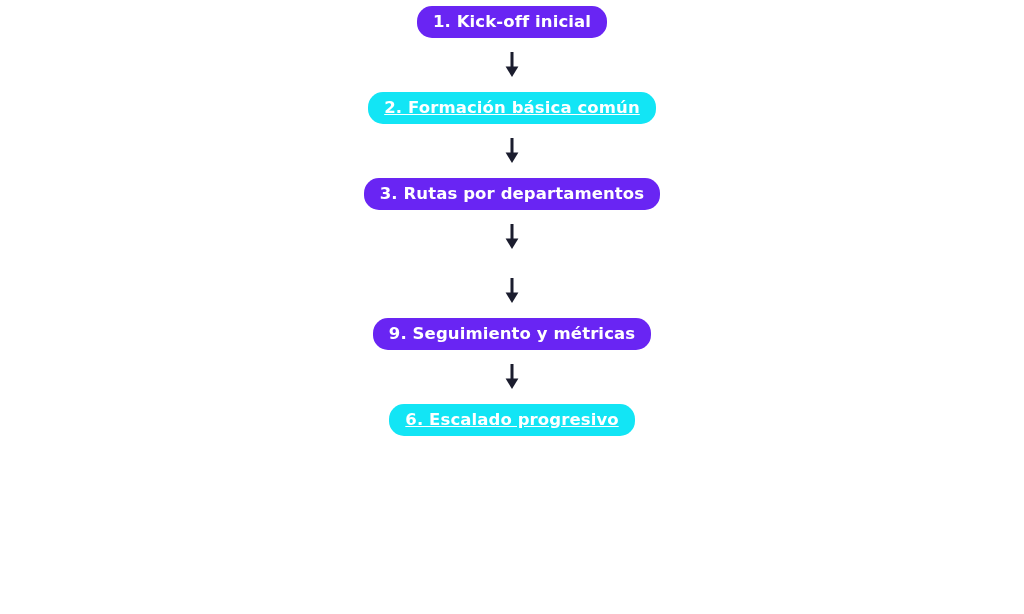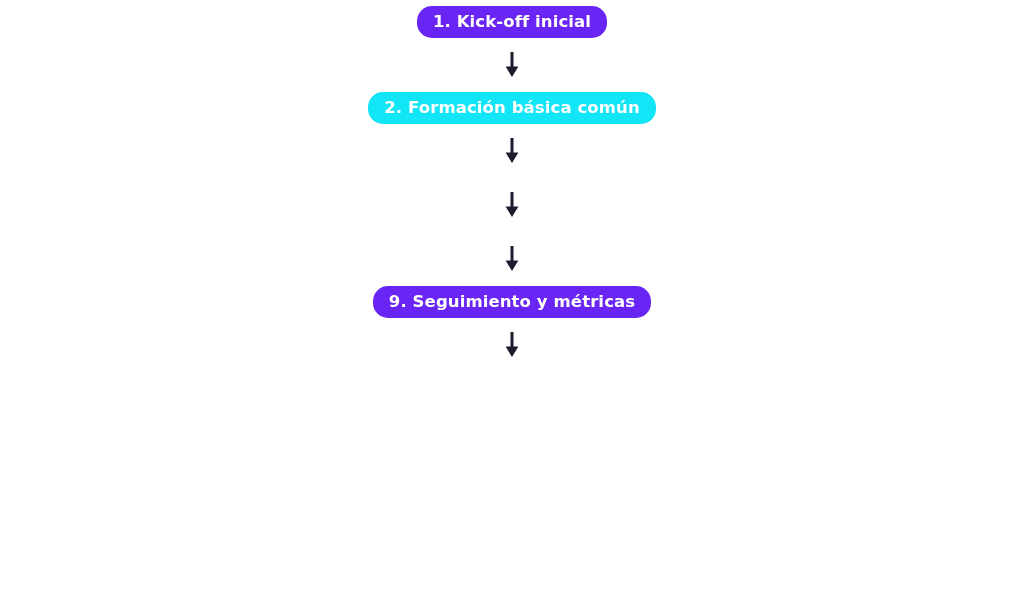--- a/index.html
+++ b/index.html
@@ -41,20 +41,21 @@
     white-space: nowrap;
     user-select: none;
   }
 
   .node.purple {
     background: #6925f3;
   }
 
   .node.cyan {
     background: #12e5f5;
+    text-decoration: underline;
   }
 
   .node-label {
     display: block;
   }
 
   .connector {
     height: 54px;
     width: 20px;
     display: flex;
@@ -93,20 +94,23 @@
     <span class="node-label">2. Formación básica común</span>
   </div>
 
   <div class="connector">
     <svg width="16" height="26" viewBox="0 0 16 26" aria-hidden="true">
       <rect class="arrow-stem" x="6.5" y="0" width="3" height="16"></rect>
       <polygon class="arrow-head" points="8,25 1.6,14.5 14.4,14.5"></polygon>
     </svg>
   </div>
 
+  <div class="node purple">
+    <span class="node-label">3. Rutas por departamentos</span>
+  </div>
 
   <div class="connector">
     <svg width="16" height="26" viewBox="0 0 16 26" aria-hidden="true">
       <rect class="arrow-stem" x="6.5" y="0" width="3" height="16"></rect>
       <polygon class="arrow-head" points="8,25 1.6,14.5 14.4,14.5"></polygon>
     </svg>
   </div>
 
 
   <div class="connector">
@@ -120,14 +124,17 @@
     <span class="node-label">9. Seguimiento y métricas</span>
   </div>
 
   <div class="connector">
     <svg width="16" height="26" viewBox="0 0 16 26" aria-hidden="true">
       <rect class="arrow-stem" x="6.5" y="0" width="3" height="16"></rect>
       <polygon class="arrow-head" points="8,25 1.6,14.5 14.4,14.5"></polygon>
     </svg>
   </div>
 
+  <div class="node cyan">
+    <span class="node-label">6. Escalado progresivo</span>
+  </div>
 
 </div>
 
 </body></html>

